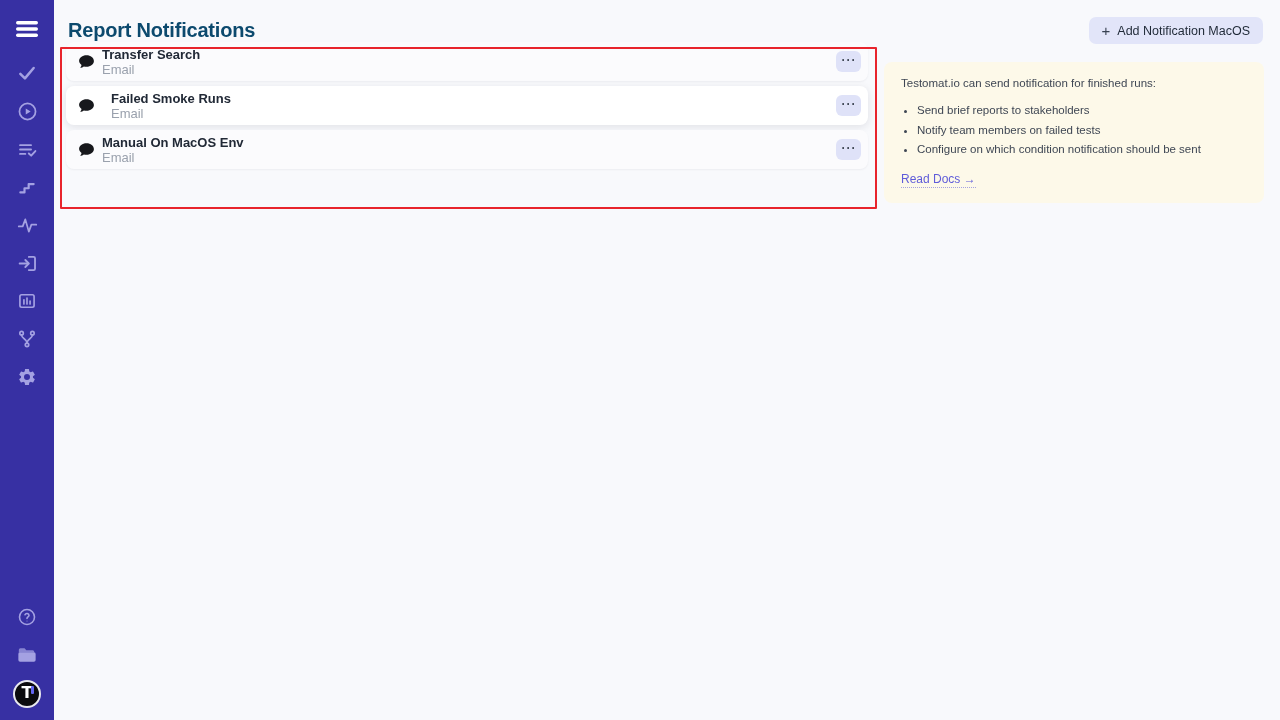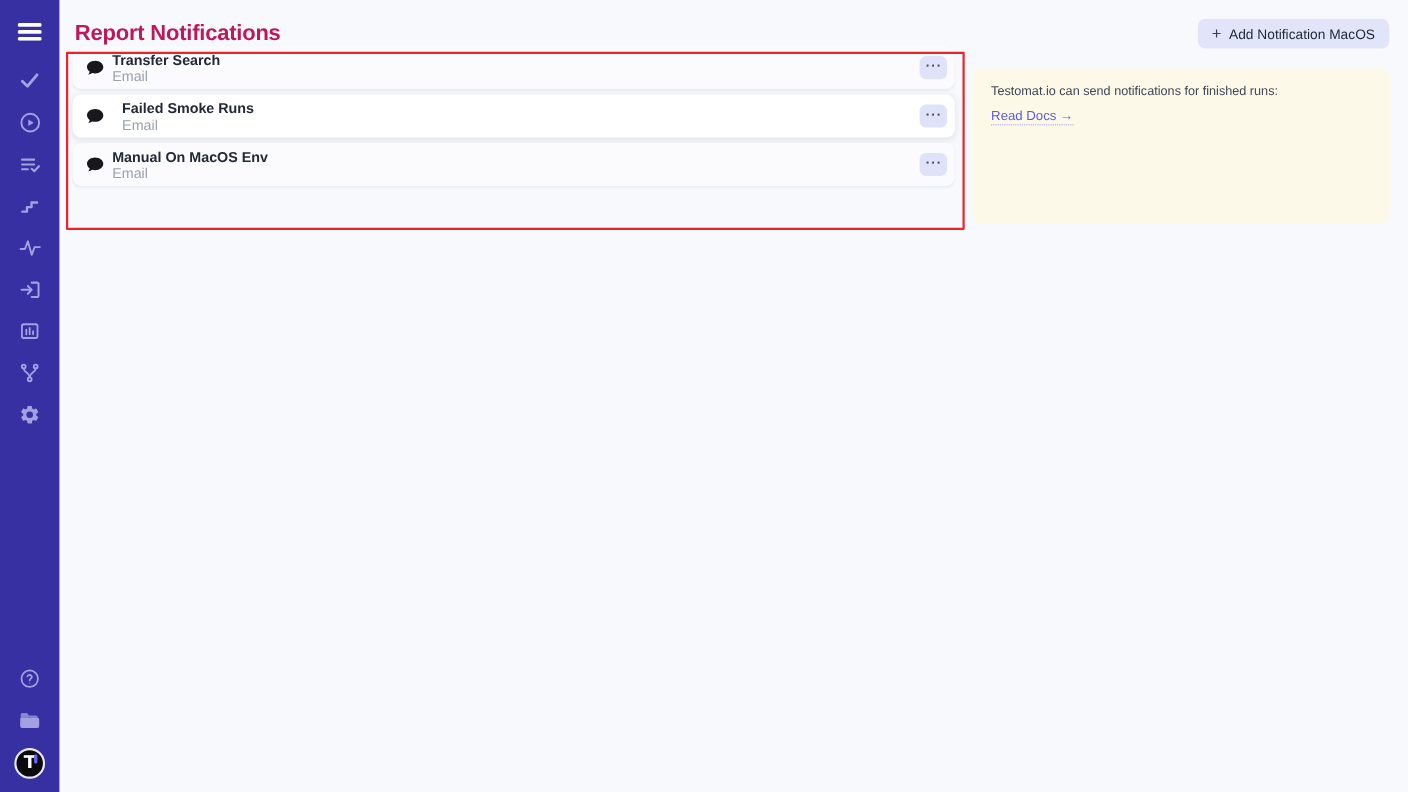--- a/index.html
+++ b/index.html
@@ -38,21 +38,21 @@
     font-family: "DejaVu Sans", sans-serif; transform: translateY(-1px);
   }
   .logo-circle .logo-accent {
     position: absolute; right: 5px; top: 4px; width: 3px; height: 8px;
     background: #6366f1; border-radius: 1px;
   }
 
   
   .page-title {
     position: absolute; left: 68px; top: 19px;
-    font-size: 20px; font-weight: 700; color: #be185d; letter-spacing: -0.2px;
+    font-size: 20px; font-weight: 700; color: #0c4a6e; letter-spacing: -0.2px;
   }
   .add-btn {
     position: absolute; right: 17px; top: 17px; height: 27px;
     display: flex; align-items: center; gap: 7px; padding: 0 13px;
     background: #e2e5f9; border: none; border-radius: 7px;
     font-family: inherit; font-size: 12.5px; font-weight: 500; color: #1f2937;
     cursor: pointer;
   }
   .add-btn .plus { font-size: 15px; font-weight: 400; color: #374151; line-height: 1; }
 
@@ -238,15 +238,20 @@
       <span class="rule-channel">Email</span>
     </span>
     <button class="rule-menu">···</button>
   </div>
 
 </div>
 
 <div class="annotation-rect"></div>
 
 <div class="info-panel">
-  <div class="info-intro">Testomat.io can send notifications for finished runs:</div>
+  <div class="info-intro">Testomat.io can send notification for finished runs:</div>
+  <ul class="info-list">
+    <li>Send brief reports to stakeholders</li>
+    <li>Notify team members on failed tests</li>
+    <li>Configure on which condition notification should be sent</li>
+  </ul>
   <a class="read-docs">Read Docs →</a>
 </div>
 
 </body></html>

